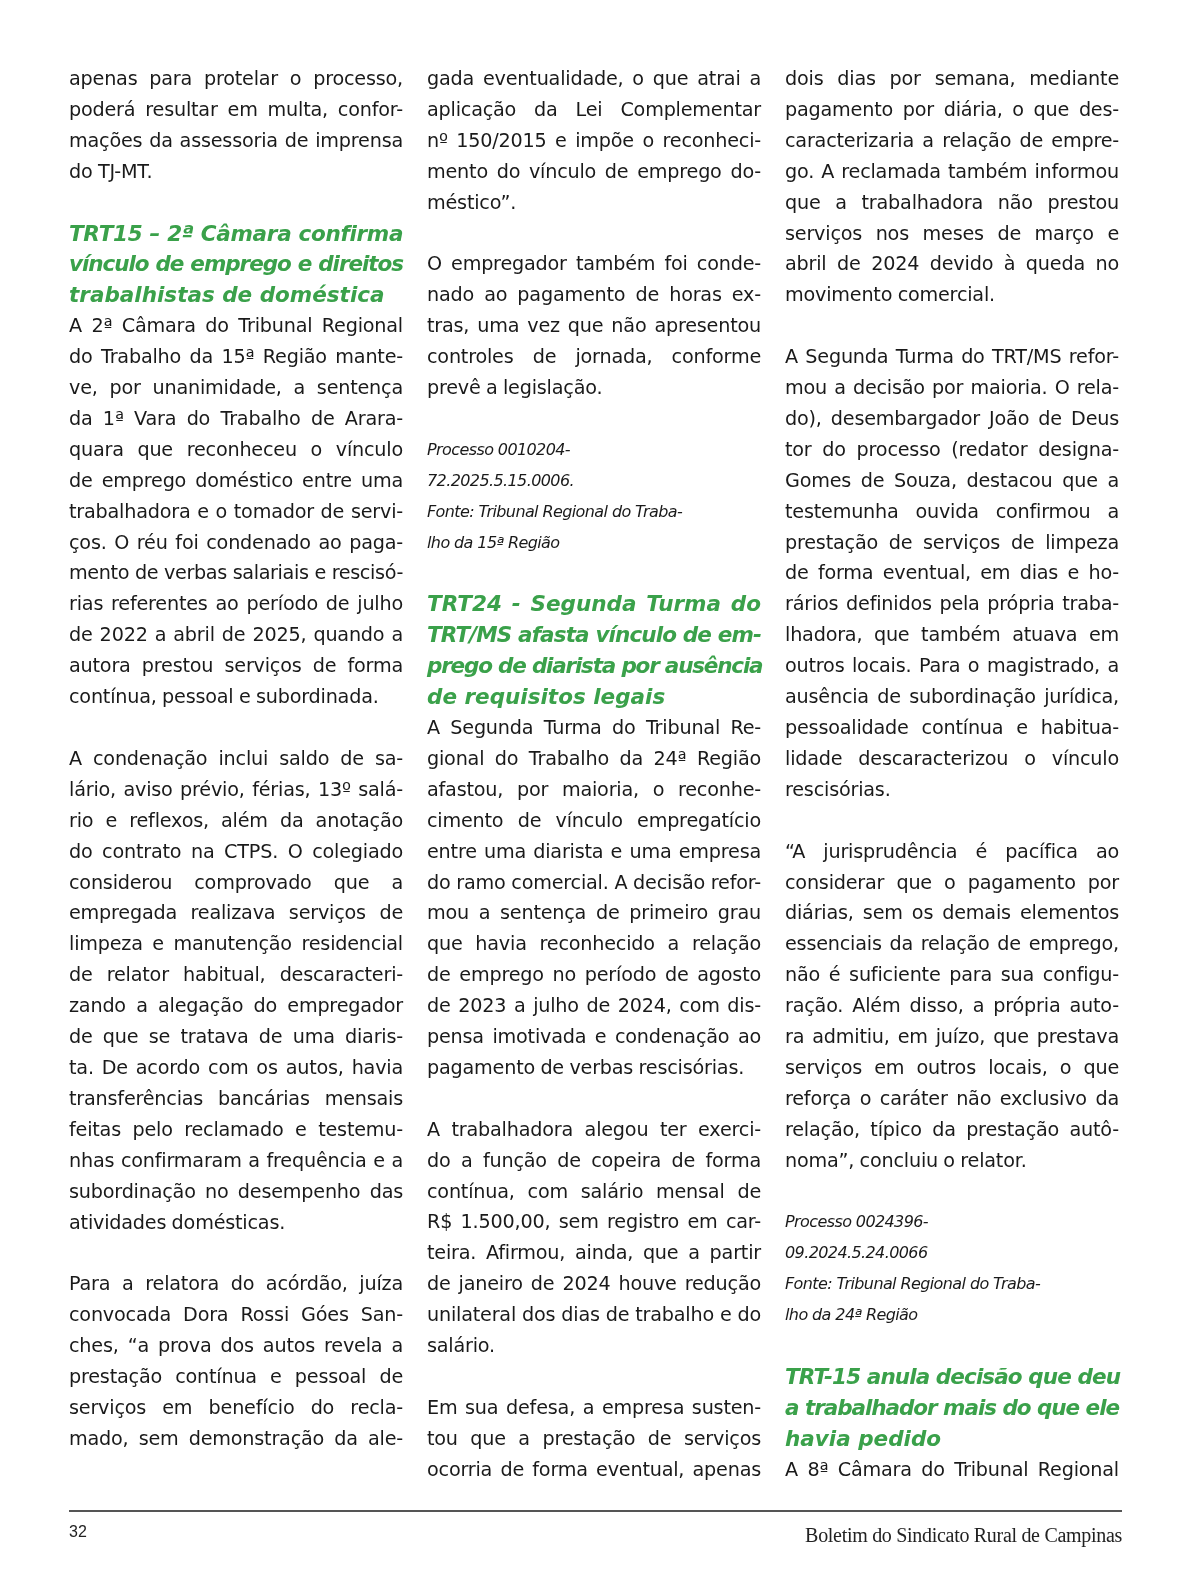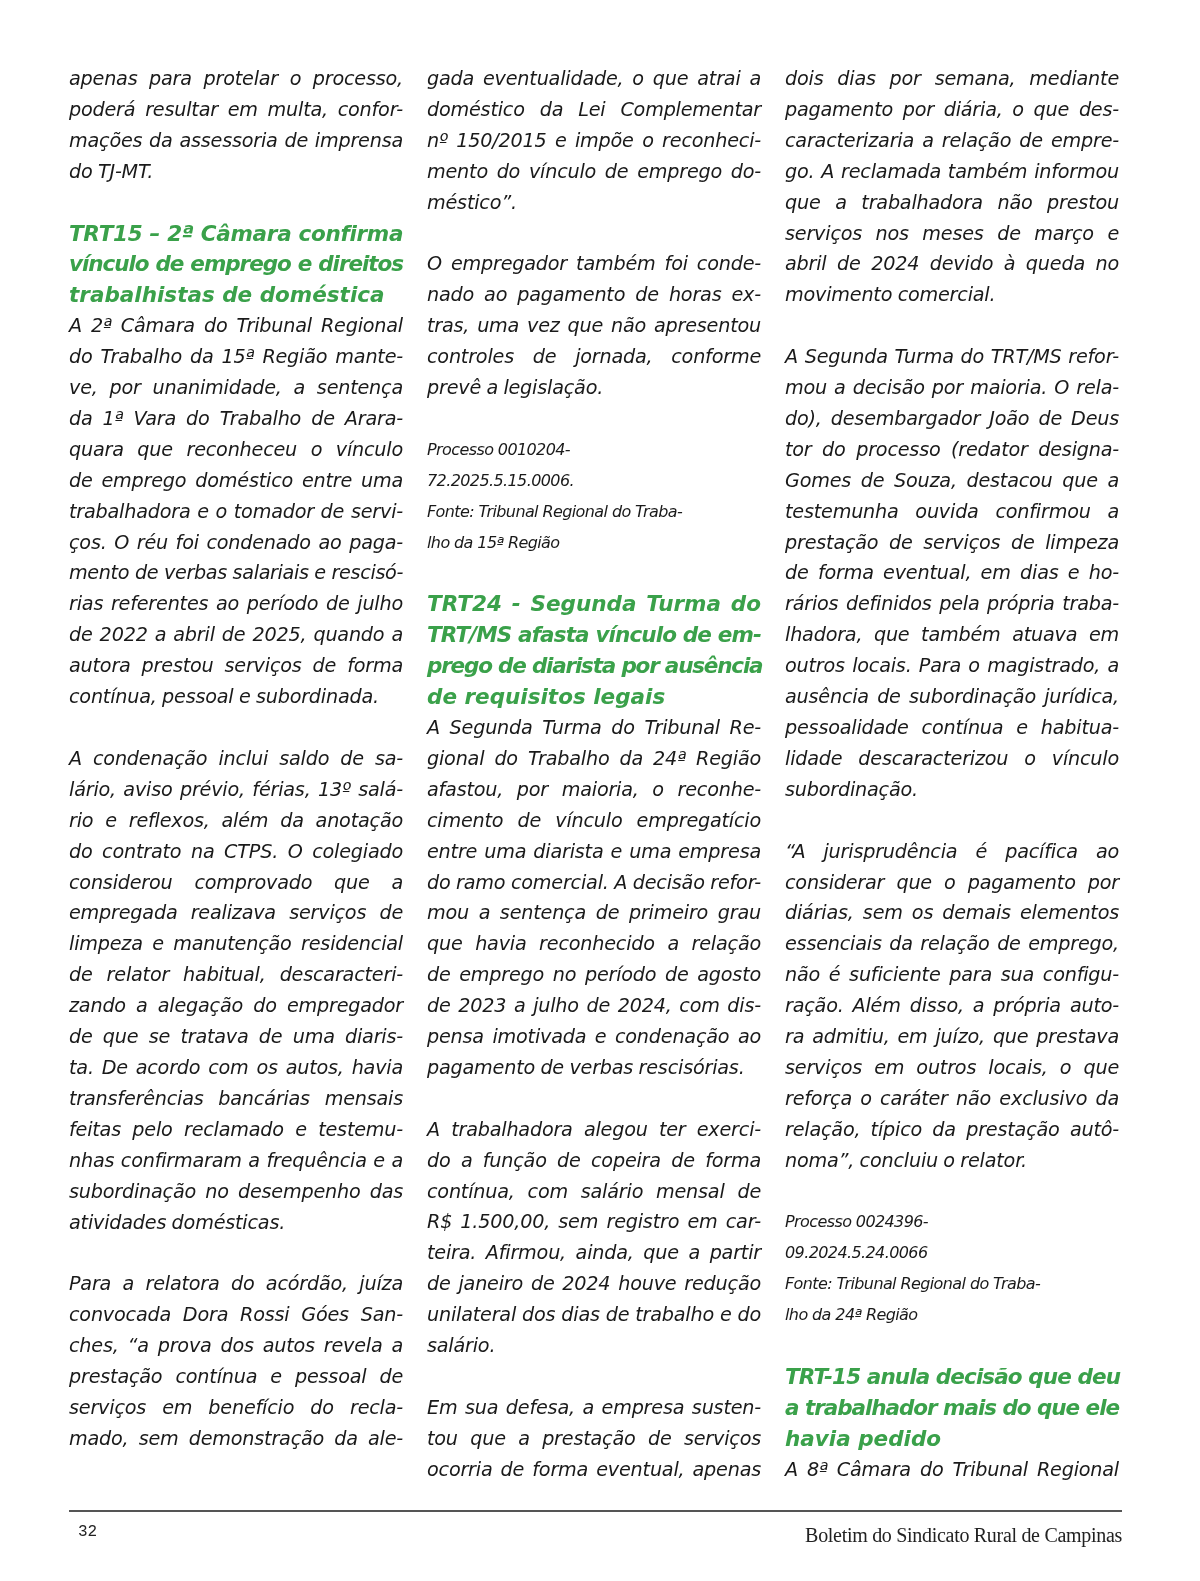--- a/index.html
+++ b/index.html
@@ -11,40 +11,39 @@
   .col {
     position: absolute; top: 64px; width: 334px;
   }
   #col1 { left: 69px; }
   #col2 { left: 427px; }
   #col3 { left: 785px; }
   .p {
     font-size: 19.2px; line-height: 30.9px; margin: 0;
     text-align: justify; letter-spacing: -0.2px; word-spacing: -0.5px;
     hyphens: manual;
-    font-style: italic;
   }
   .gap { height: 30.9px; }
   .h {
     font-style: italic; font-weight: bold; color: #3aa14a;
     font-size: 21.5px; line-height: 30.9px; margin: 0;
     text-align: justify; letter-spacing: 0px;
   }
   .src {
     font-style: italic; font-size: 16px; line-height: 30.9px; margin: 0;
     letter-spacing: -0.6px;
   }
   .line { display: block; text-align: justify; text-align-last: justify; white-space: nowrap; }
   .line.last { text-align-last: left; }
   .footer-rule {
     position: absolute; left: 69px; top: 1510px; width: 1053px; height: 2px; background: #555;
   }
   .page-number {
-    position: absolute; left: 78px; top: 1523px; font-size: 16px; color: #222;
-    font-family: Liberation Mono, monospace;
+    position: absolute; left: 69px; top: 1523px; font-size: 16px; color: #222;
+    font-family: Liberation Sans, sans-serif;
   }
   .pub-name {
     position: absolute; right: 78px; top: 1524px; font-size: 20px; color: #222;
     font-family: Liberation Serif, serif; letter-spacing: -0.3px;
   }
 </style>
 </head>
 <body>
 
 <div id="col1" class="col">
@@ -100,21 +99,21 @@
       <span class="line">convocada Dora Rossi Góes San-</span>
       <span class="line">ches, “a prova dos autos revela a</span>
       <span class="line">prestação contínua e pessoal de</span>
       <span class="line">serviços em benefício do recla-</span>
       <span class="line">mado, sem demonstração da ale-</span>
     </div>
   </div>
 <div id="col2" class="col">
     <div class="p">
       <span class="line">gada eventualidade, o que atrai a</span>
-      <span class="line">doméstico da Lei Complementar</span>
+      <span class="line">aplicação da Lei Complementar</span>
       <span class="line">nº 150/2015 e impõe o reconheci-</span>
       <span class="line">mento do vínculo de emprego do-</span>
       <span class="line last">méstico”.</span>
     </div>
     <div class="gap"></div>
     <div class="p">
       <span class="line">O empregador também foi conde-</span>
       <span class="line">nado ao pagamento de horas ex-</span>
       <span class="line">tras, uma vez que não apresentou</span>
       <span class="line">controles de jornada, conforme</span>
@@ -186,21 +185,21 @@
       <span class="line">Gomes de Souza, destacou que a</span>
       <span class="line">testemunha ouvida confirmou a</span>
       <span class="line">prestação de serviços de limpeza</span>
       <span class="line">de forma eventual, em dias e ho-</span>
       <span class="line">rários definidos pela própria traba-</span>
       <span class="line">lhadora, que também atuava em</span>
       <span class="line">outros locais. Para o magistrado, a</span>
       <span class="line">ausência de subordinação jurídica,</span>
       <span class="line">pessoalidade contínua e habitua-</span>
       <span class="line">lidade descaracterizou o vínculo</span>
-      <span class="line last">subordinação.</span>
+      <span class="line last">rescisórias.</span>
     </div>
     <div class="gap"></div>
     <div class="p">
       <span class="line">“A jurisprudência é pacífica ao</span>
       <span class="line">considerar que o pagamento por</span>
       <span class="line">diárias, sem os demais elementos</span>
       <span class="line">essenciais da relação de emprego,</span>
       <span class="line">não é suficiente para sua configu-</span>
       <span class="line">ração. Além disso, a própria auto-</span>
       <span class="line">ra admitiu, em juízo, que prestava</span>

